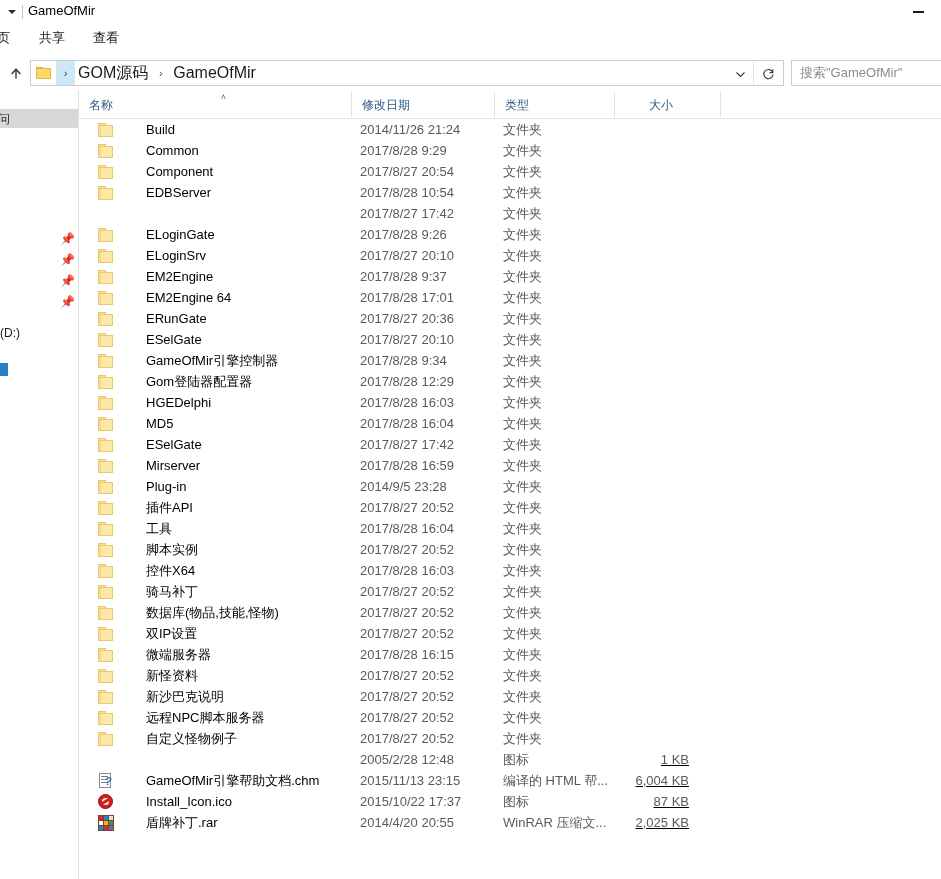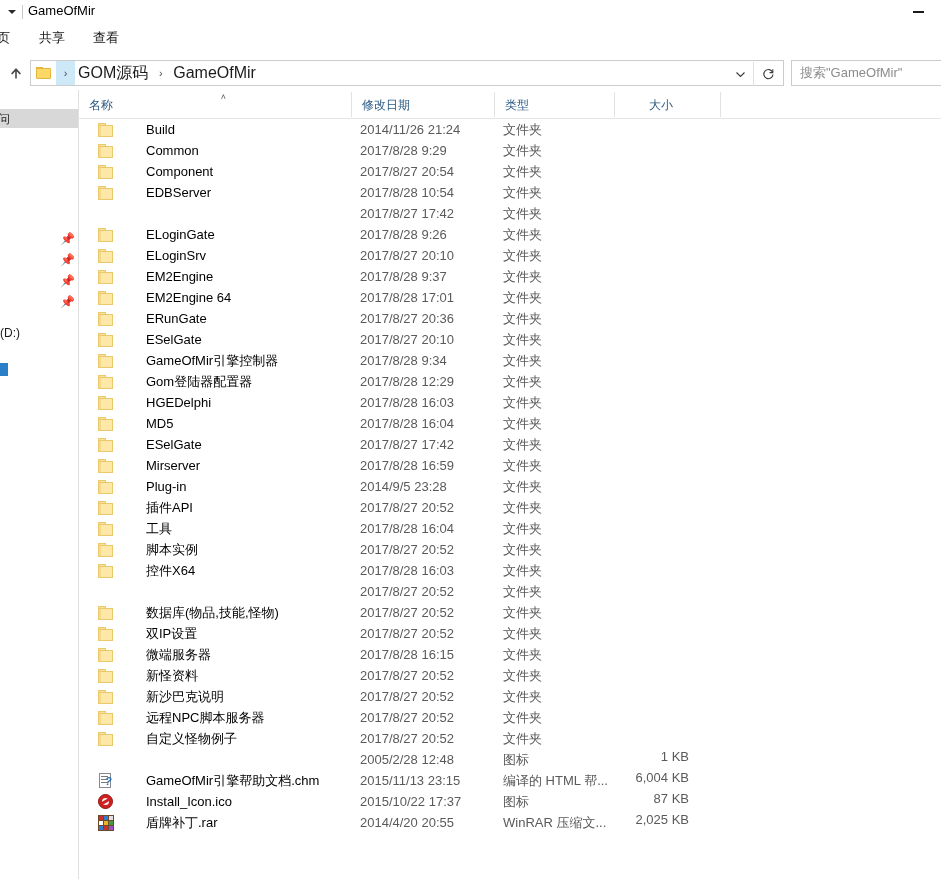--- a/index.html
+++ b/index.html
@@ -336,22 +336,23 @@
     padding-left: 8px;
     white-space: nowrap;
     overflow: hidden;
     text-overflow: ellipsis;
   }
   .cell-size {
     position: absolute;
     left: 536px; top: 0;
     width: 82px; height: 21px;
     display: flex;
-    align-items: flex-start;
+    align-items: center;
     justify-content: flex-end;
+    text-decoration: underline;
   }
   .cell-size span {
     font-size: 13px;
     color: #5a5a5a;
     padding-right: 8px;
     white-space: nowrap;
   }
 
   
   .ic-folder {
@@ -1036,20 +1037,30 @@
         <span>2017/8/28 16:03</span>
       </div>
       <div class="cell-type">
         <span>文件夹</span>
       </div>
       <div class="cell-size">
         <span></span>
       </div>
     </div>
     <div class="file-row">
+      <div class="cell-name">
+        <span class="icon-wrap">
+          <span class="ic-folder">
+            <i class="f-back"></i>
+            <i class="f-front"></i>
+            <i class="f-spine"></i>
+          </span>
+        </span>
+        <span class="name-text">骑马补丁</span>
+      </div>
       <div class="cell-date">
         <span>2017/8/27 20:52</span>
       </div>
       <div class="cell-type">
         <span>文件夹</span>
       </div>
       <div class="cell-size">
         <span></span>
       </div>
     </div>

